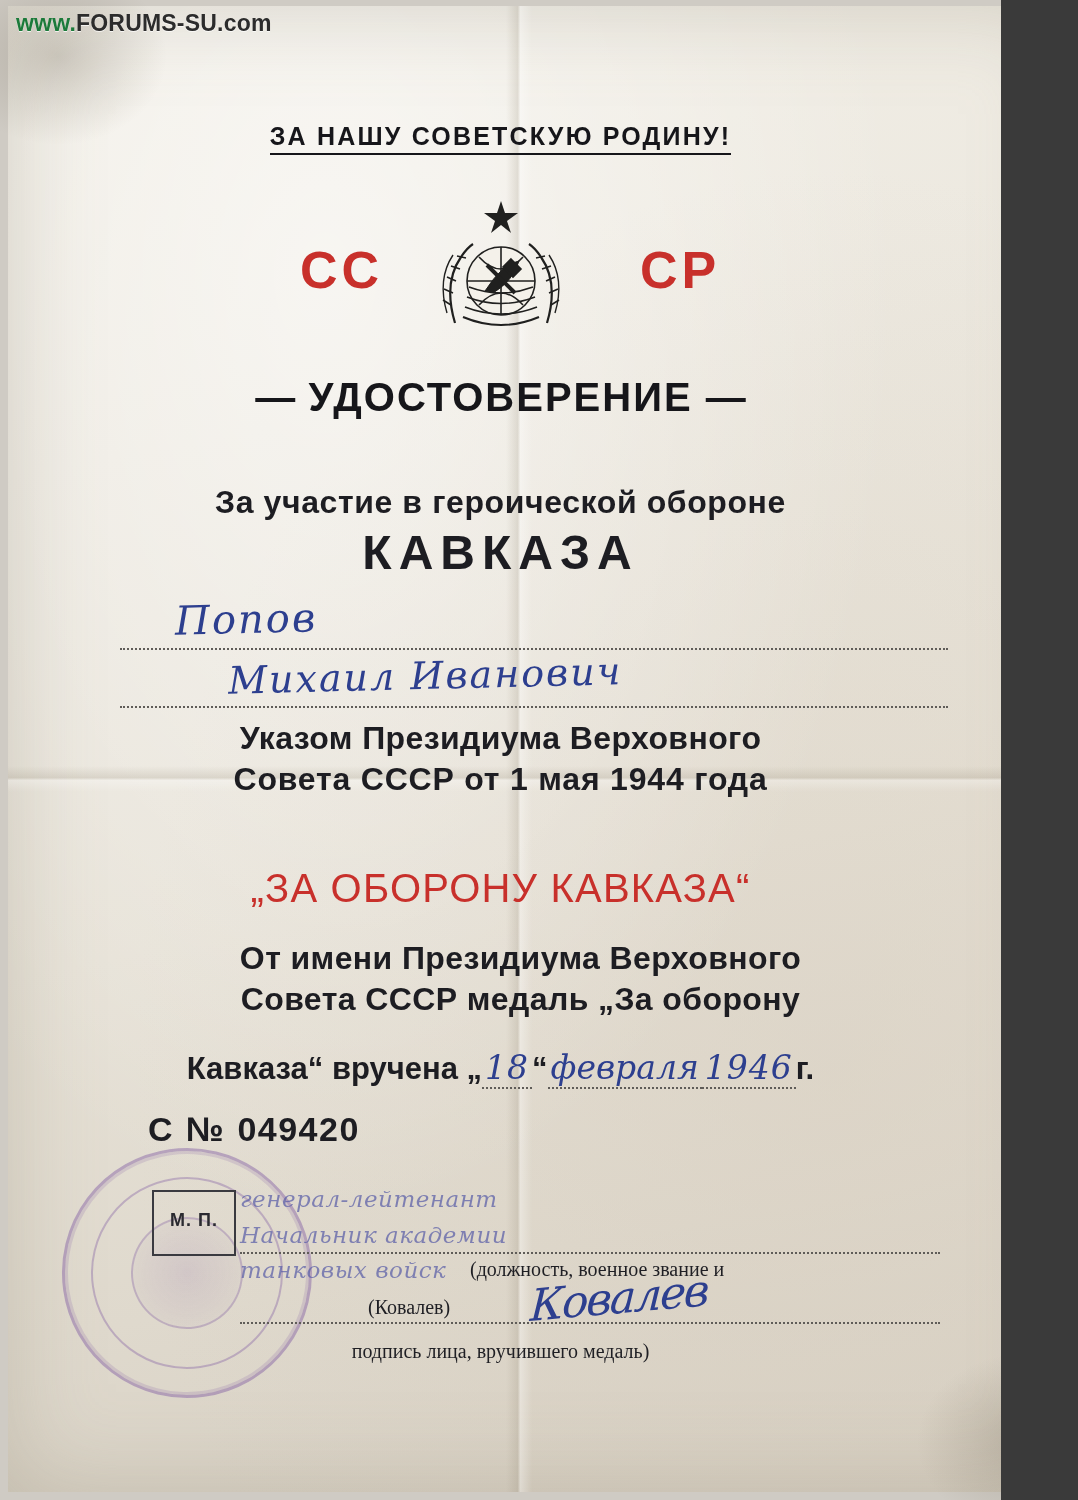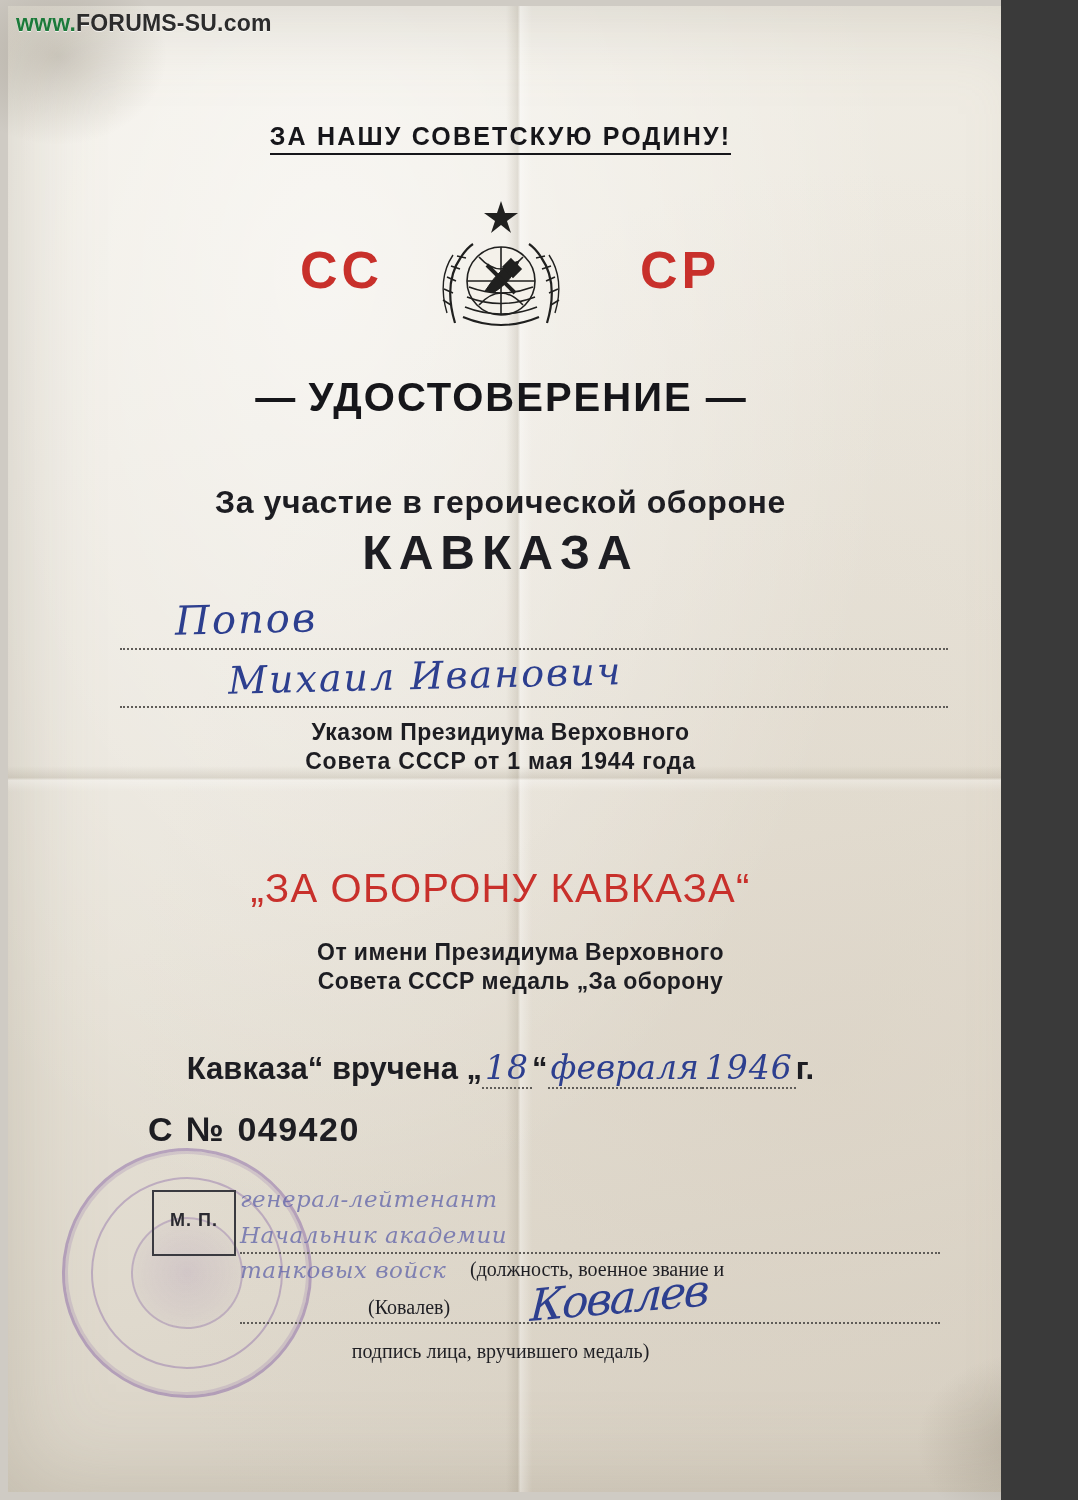--- a/index.html
+++ b/index.html
@@ -165,21 +165,21 @@
     font-size: 40px;
     letter-spacing: 2px;
     transform: rotate(-1.4deg);
   }
   .hand-surname { left: 175px; top: 596px; }
   .hand-name { left: 228px; top: 654px; font-size: 38px; }
 
   .para {
     position: absolute;
     left: 0; right: 0;
-    font-size: 23px;
+    font-size: 32px;
     font-weight: bold;
     letter-spacing: 0.4px;
     line-height: 1.28;
   }
   .para.p1 { top: 718px; }
   .para.p1 .r2 { letter-spacing: 0.8px; }
 
   .line-medal-name {
     position: absolute;
     left: 0; right: 0;

